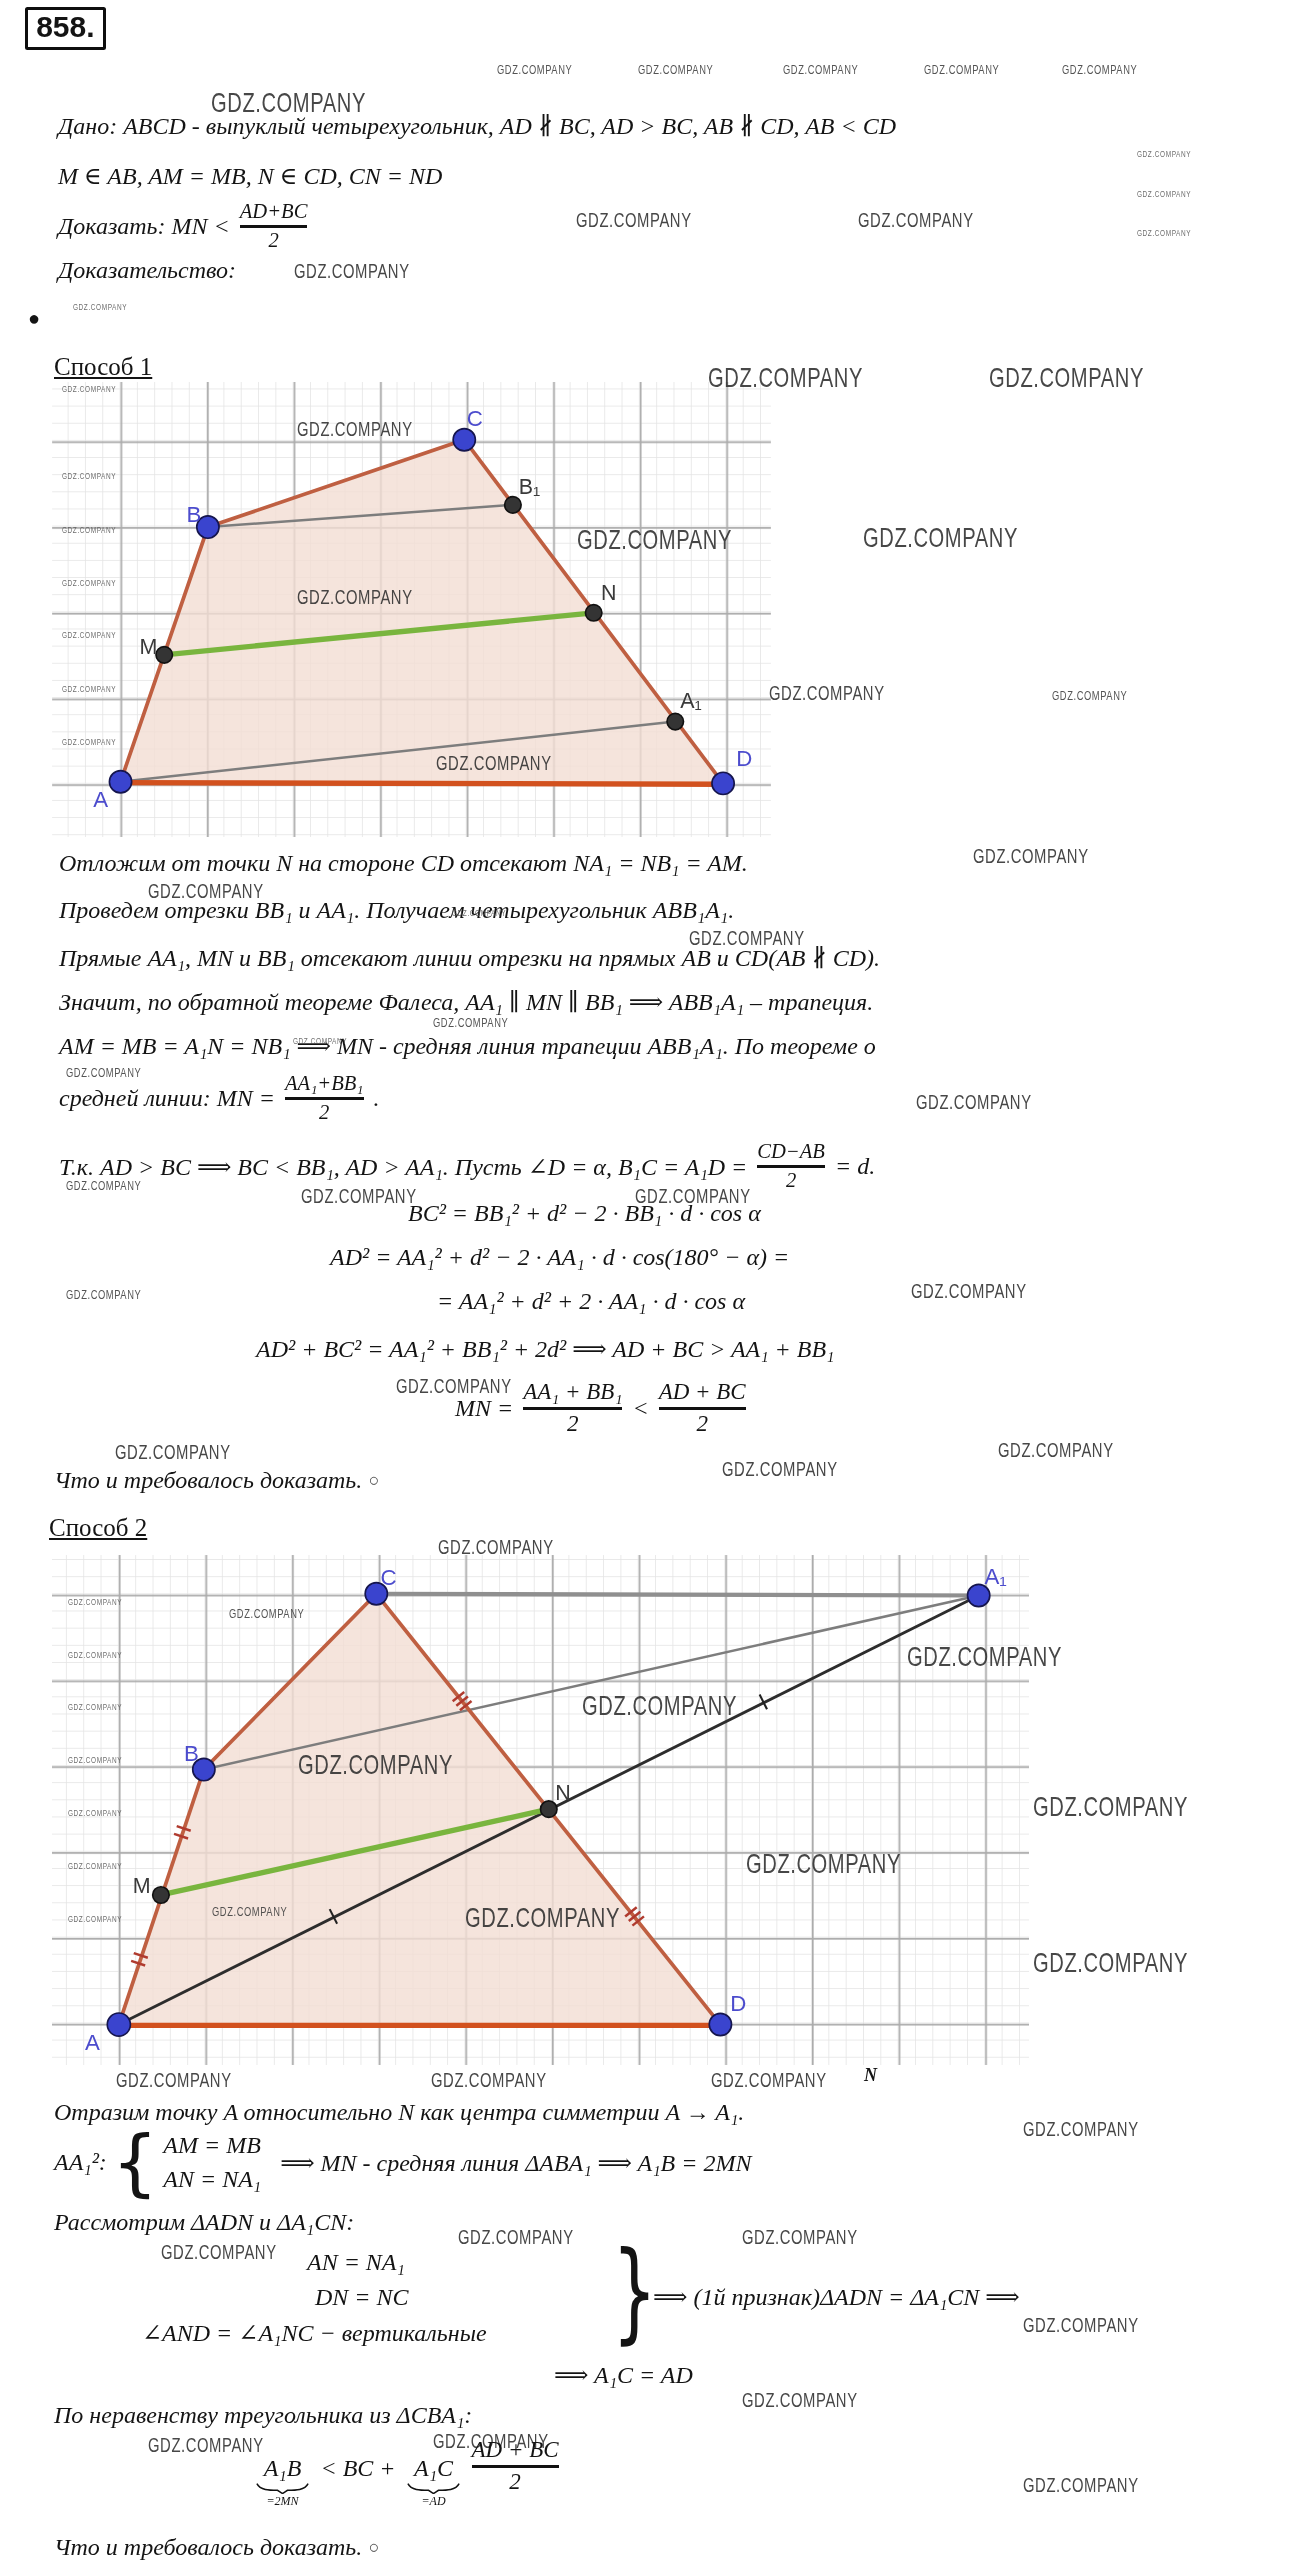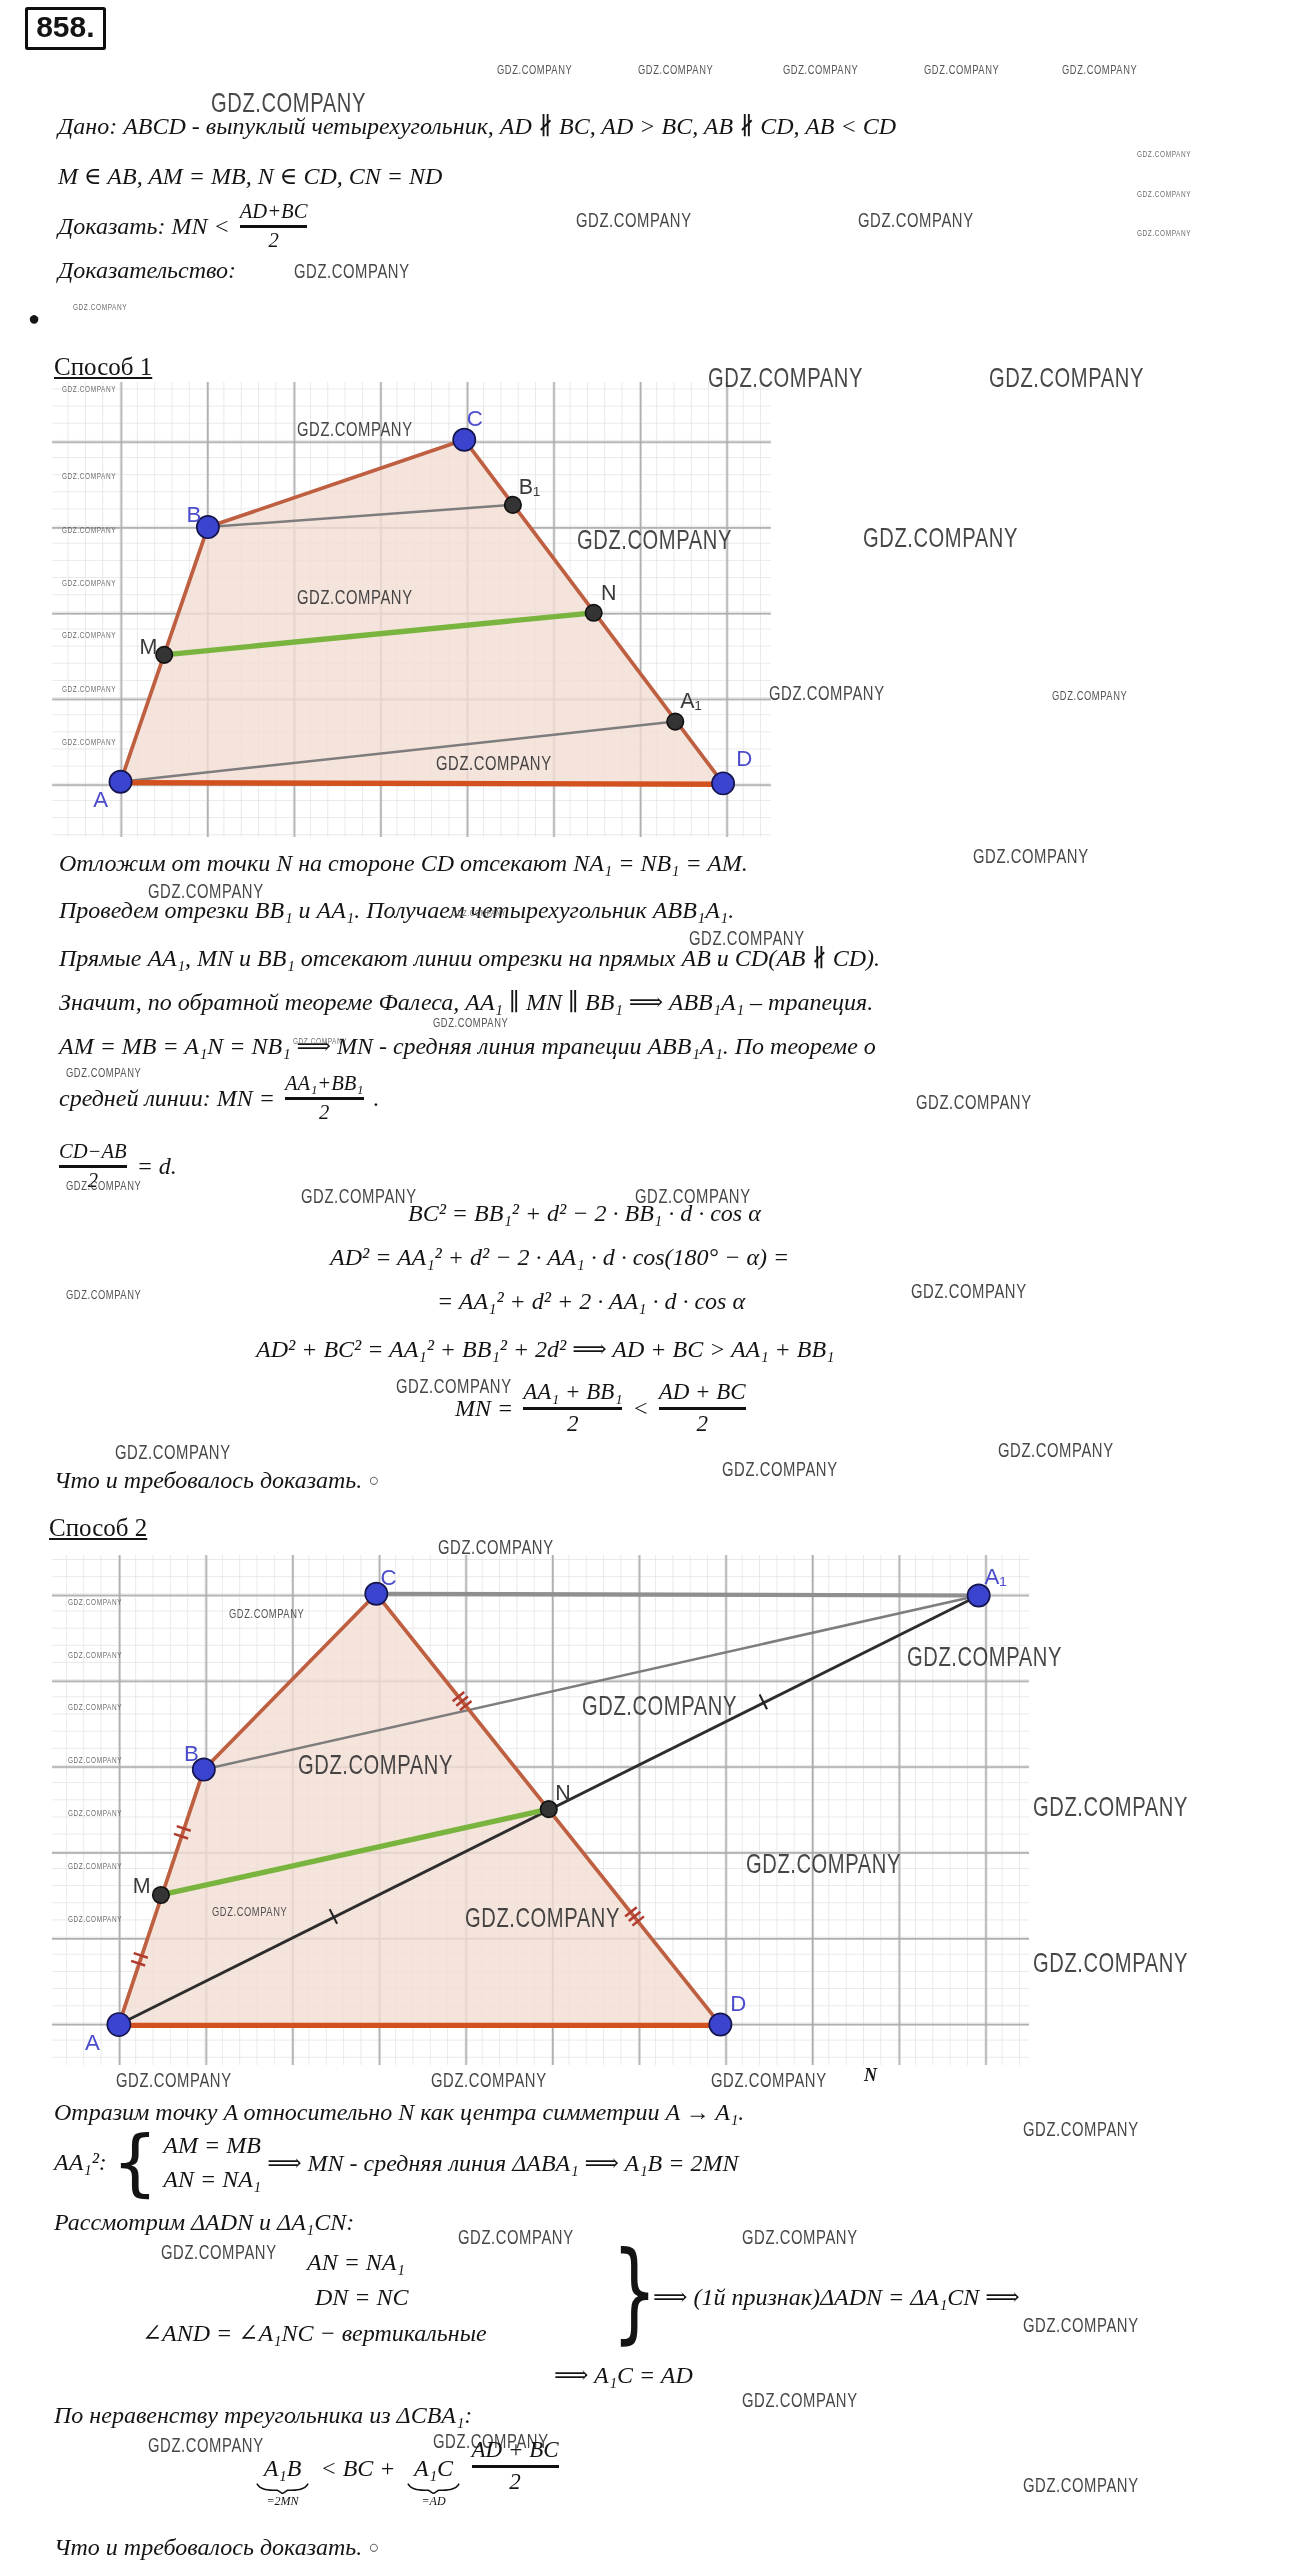--- a/index.html
+++ b/index.html
@@ -143,20 +143,21 @@
     <span>2</span>
   </span>
   <span class="t">.</span>
 </div>
 
 <span class="wm wm-sm" style="left:66px;top:1178px">GDZ.COMPANY</span>
 <span class="wm wm-md" style="left:301px;top:1184px">GDZ.COMPANY</span>
 <span class="wm wm-md" style="left:635px;top:1184px">GDZ.COMPANY</span>
 
 <div class="abs frow" style="left:59px;top:1140px">
+  <span class="t">Т.к. AD &gt; BC ⟹ BC &lt; BB₁, AD &gt; AA₁. Пусть ∠D = α, B₁C = A₁D =</span>
   <span class="frac">
     <span>CD−AB</span>
     <span class="bar"></span>
     <span>2</span>
   </span>
   <span class="t">= d.</span>
 </div>
 
 <div class="abs t" style="left:408px;top:1200px">BC² = BB₁² + d² − 2 · BB₁ · d · cos α</div>
 <div class="abs t" style="left:330px;top:1244px">AD² = AA₁² + d² − 2 · AA₁ · d · cos(180° − α) =</div>
@@ -269,21 +270,21 @@
 <div class="abs t" style="left:54px;top:2099px">Отразим точку A относительно N как центра симметрии A → A₁.</div>
 <span class="wm wm-md" style="left:1023px;top:2117px">GDZ.COMPANY</span>
 
 <div class="abs frow" style="left:54px;top:2126px;gap:5px">
   <span class="t">AA₁²:</span>
   <span class="brace" style="font-size:73px">{</span>
   <span class="syscol">
     <span class="t">AM = MB</span>
     <span class="t">AN = NA₁</span>
   </span>
-  <span class="t" style="margin-left:1px">⟹ MN - средняя линия ΔABA₁ ⟹ A₁B = 2MN</span>
+  <span class="t" style="margin-left:14px">⟹ MN - средняя линия ΔABA₁ ⟹ A₁B = 2MN</span>
 </div>
 
 <div class="abs t" style="left:54px;top:2209px">Рассмотрим  ΔADN и  ΔA₁CN:</div>
 <span class="wm wm-md" style="left:458px;top:2225px">GDZ.COMPANY</span>
 <span class="wm wm-md" style="left:742px;top:2225px">GDZ.COMPANY</span>
 <span class="wm wm-md" style="left:161px;top:2240px">GDZ.COMPANY</span>
 
 <div class="abs t" style="left:307px;top:2249px">AN = NA₁</div>
 <div class="abs t" style="left:315px;top:2284px">DN = NC</div>
 <div class="abs t" style="left:142px;top:2319px">∠AND = ∠A₁NC − вертикальные</div>

